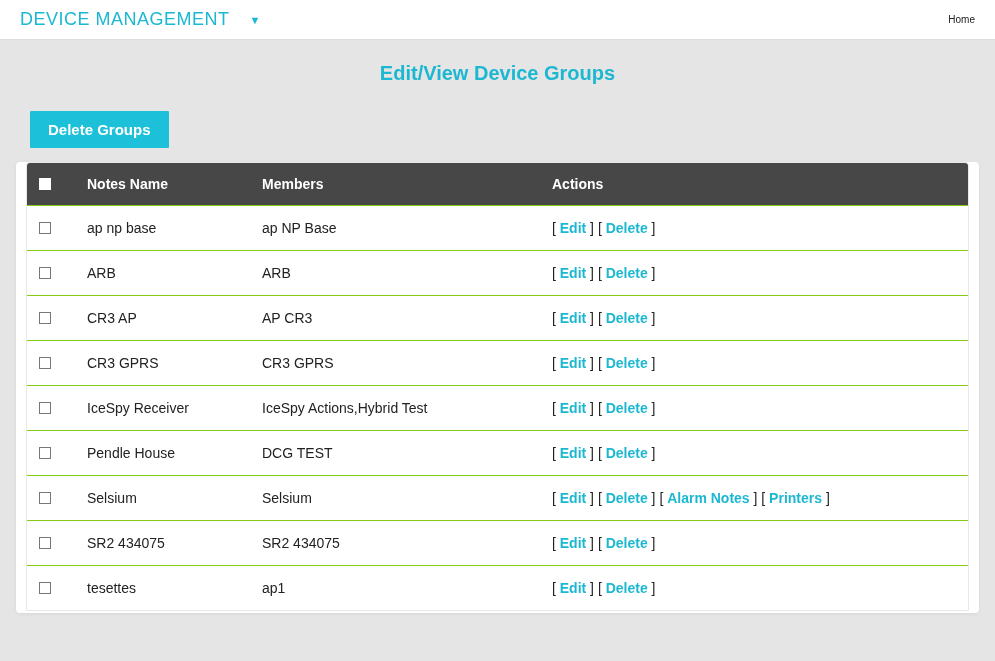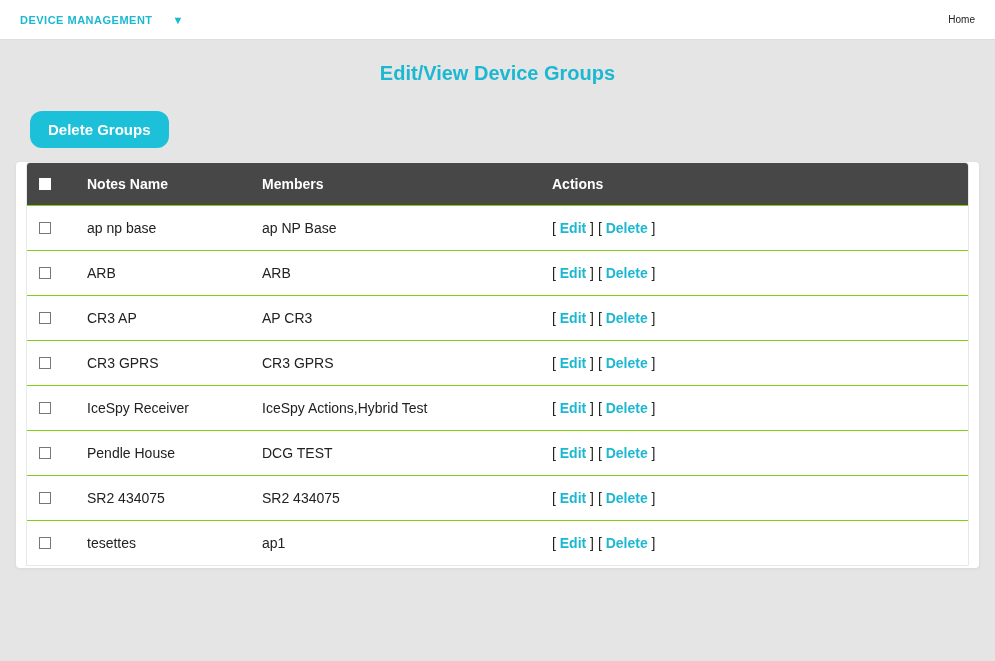--- a/index.html
+++ b/index.html
@@ -1,29 +1,29 @@
 <!DOCTYPE html>
 <html><head>
 <meta charset="utf-8">
 <style>
 * { margin: 0; padding: 0; box-sizing: border-box; }
 body { font-family: Arial, Helvetica, sans-serif; background: #e5e5e5; width: 995px; height: 661px; overflow: hidden; }
 
 .header-bar { background: #fff; height: 40px; display: flex; align-items: center; padding: 0 20px; justify-content: space-between; border-bottom: 1px solid #ddd; }
 .header-left { display: flex; align-items: center; gap: 20px; }
-.header-title { color: #1cb8d1; font-weight: 700; font-size: 11px; letter-spacing: 0.5px; }
+.header-title { color: #1cb8d1; font-weight: 400; font-size: 18px; letter-spacing: 0.5px; }
 .dropdown-arrow { color: #1cb8d1; font-size: 11px; cursor: pointer; }
 .home-link { color: #222; font-size: 10px; cursor: pointer; }
 
 .page-wrap { padding: 0 6px; }
 .page-title { text-align: center; color: #1cb8d1; font-weight: 700; font-size: 20px; padding: 22px 0 26px 0; }
 
 .content-card { background: #fff; margin: 0 10px 10px 10px; border-radius: 4px; box-shadow: 0 1px 4px rgba(0,0,0,0.06); padding-bottom: 2px; }
 .toolbar { padding: 0 0 14px 14px; }
-.btn-primary { background: #1cc0d8; color: #fff; border: none; padding: 10px 18px; font-size: 15px; font-weight: 600; border-radius: 12px; cursor: pointer; font-family: inherit; }
+.btn-primary { background: #1cc0d8; color: #fff; border: none; padding: 10px 18px; font-size: 15px; font-weight: 600; border-radius: 1px; cursor: pointer; font-family: inherit; }
 
 .table-container { margin: 0 10px 0 10px; border: 1px solid #e8e8e8; border-radius: 4px 4px 0 0; overflow: hidden; }
 table { width: 100%; border-collapse: collapse; }
 thead th { background: #474747; color: #fff; text-align: left; font-size: 14px; font-weight: 700; padding: 13px 10px; }
 thead th.col-check { width: 50px; text-align: left; padding-left: 12px; }
 thead th.col-name { width: 175px; }
 thead th.col-members { width: 290px; }
 thead th.col-actions { }
 
 tbody td { padding: 14px 10px; font-size: 14px; color: #222; border-top: 1px solid #84cc16; vertical-align: middle; }
@@ -101,20 +101,26 @@
               <td class="col-actions"><span class="bracket">[ </span><span class="action-link">Edit</span><span class="bracket"> ] [ </span><span class="action-link">Delete</span><span class="bracket"> ]</span></td>
             </tr>
             <tr>
               <td class="col-check"><span class="cb"></span></td>
               <td class="col-name">Pendle House</td>
               <td class="col-members">DCG TEST</td>
               <td class="col-actions"><span class="bracket">[ </span><span class="action-link">Edit</span><span class="bracket"> ] [ </span><span class="action-link">Delete</span><span class="bracket"> ]</span></td>
             </tr>
             <tr>
               <td class="col-check"><span class="cb"></span></td>
+              <td class="col-name">Selsium</td>
+              <td class="col-members">Selsium</td>
+              <td class="col-actions"><span class="bracket">[ </span><span class="action-link">Edit</span><span class="bracket"> ] [ </span><span class="action-link">Delete</span><span class="bracket"> ]</span><span class="bracket"> [ </span><span class="action-link">Alarm Notes</span><span class="bracket"> ] [ </span><span class="action-link">Printers</span><span class="bracket"> ]</span></td>
+            </tr>
+            <tr>
+              <td class="col-check"><span class="cb"></span></td>
               <td class="col-name">SR2 434075</td>
               <td class="col-members">SR2 434075</td>
               <td class="col-actions"><span class="bracket">[ </span><span class="action-link">Edit</span><span class="bracket"> ] [ </span><span class="action-link">Delete</span><span class="bracket"> ]</span></td>
             </tr>
             <tr>
               <td class="col-check"><span class="cb"></span></td>
               <td class="col-name">tesettes</td>
               <td class="col-members">ap1</td>
               <td class="col-actions"><span class="bracket">[ </span><span class="action-link">Edit</span><span class="bracket"> ] [ </span><span class="action-link">Delete</span><span class="bracket"> ]</span></td>
             </tr>

